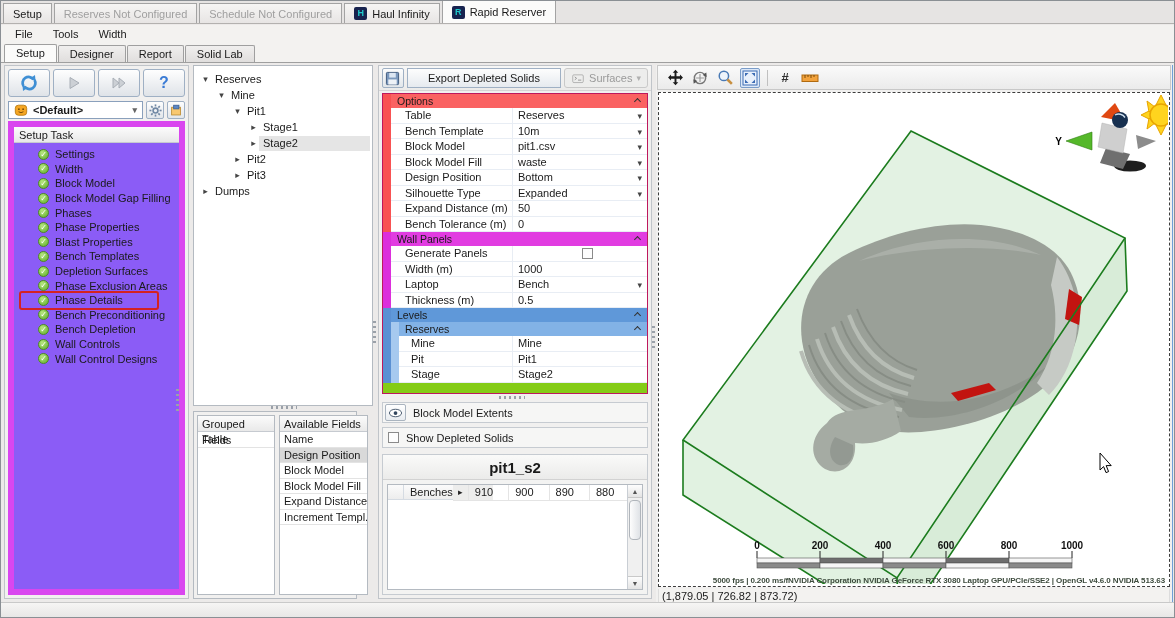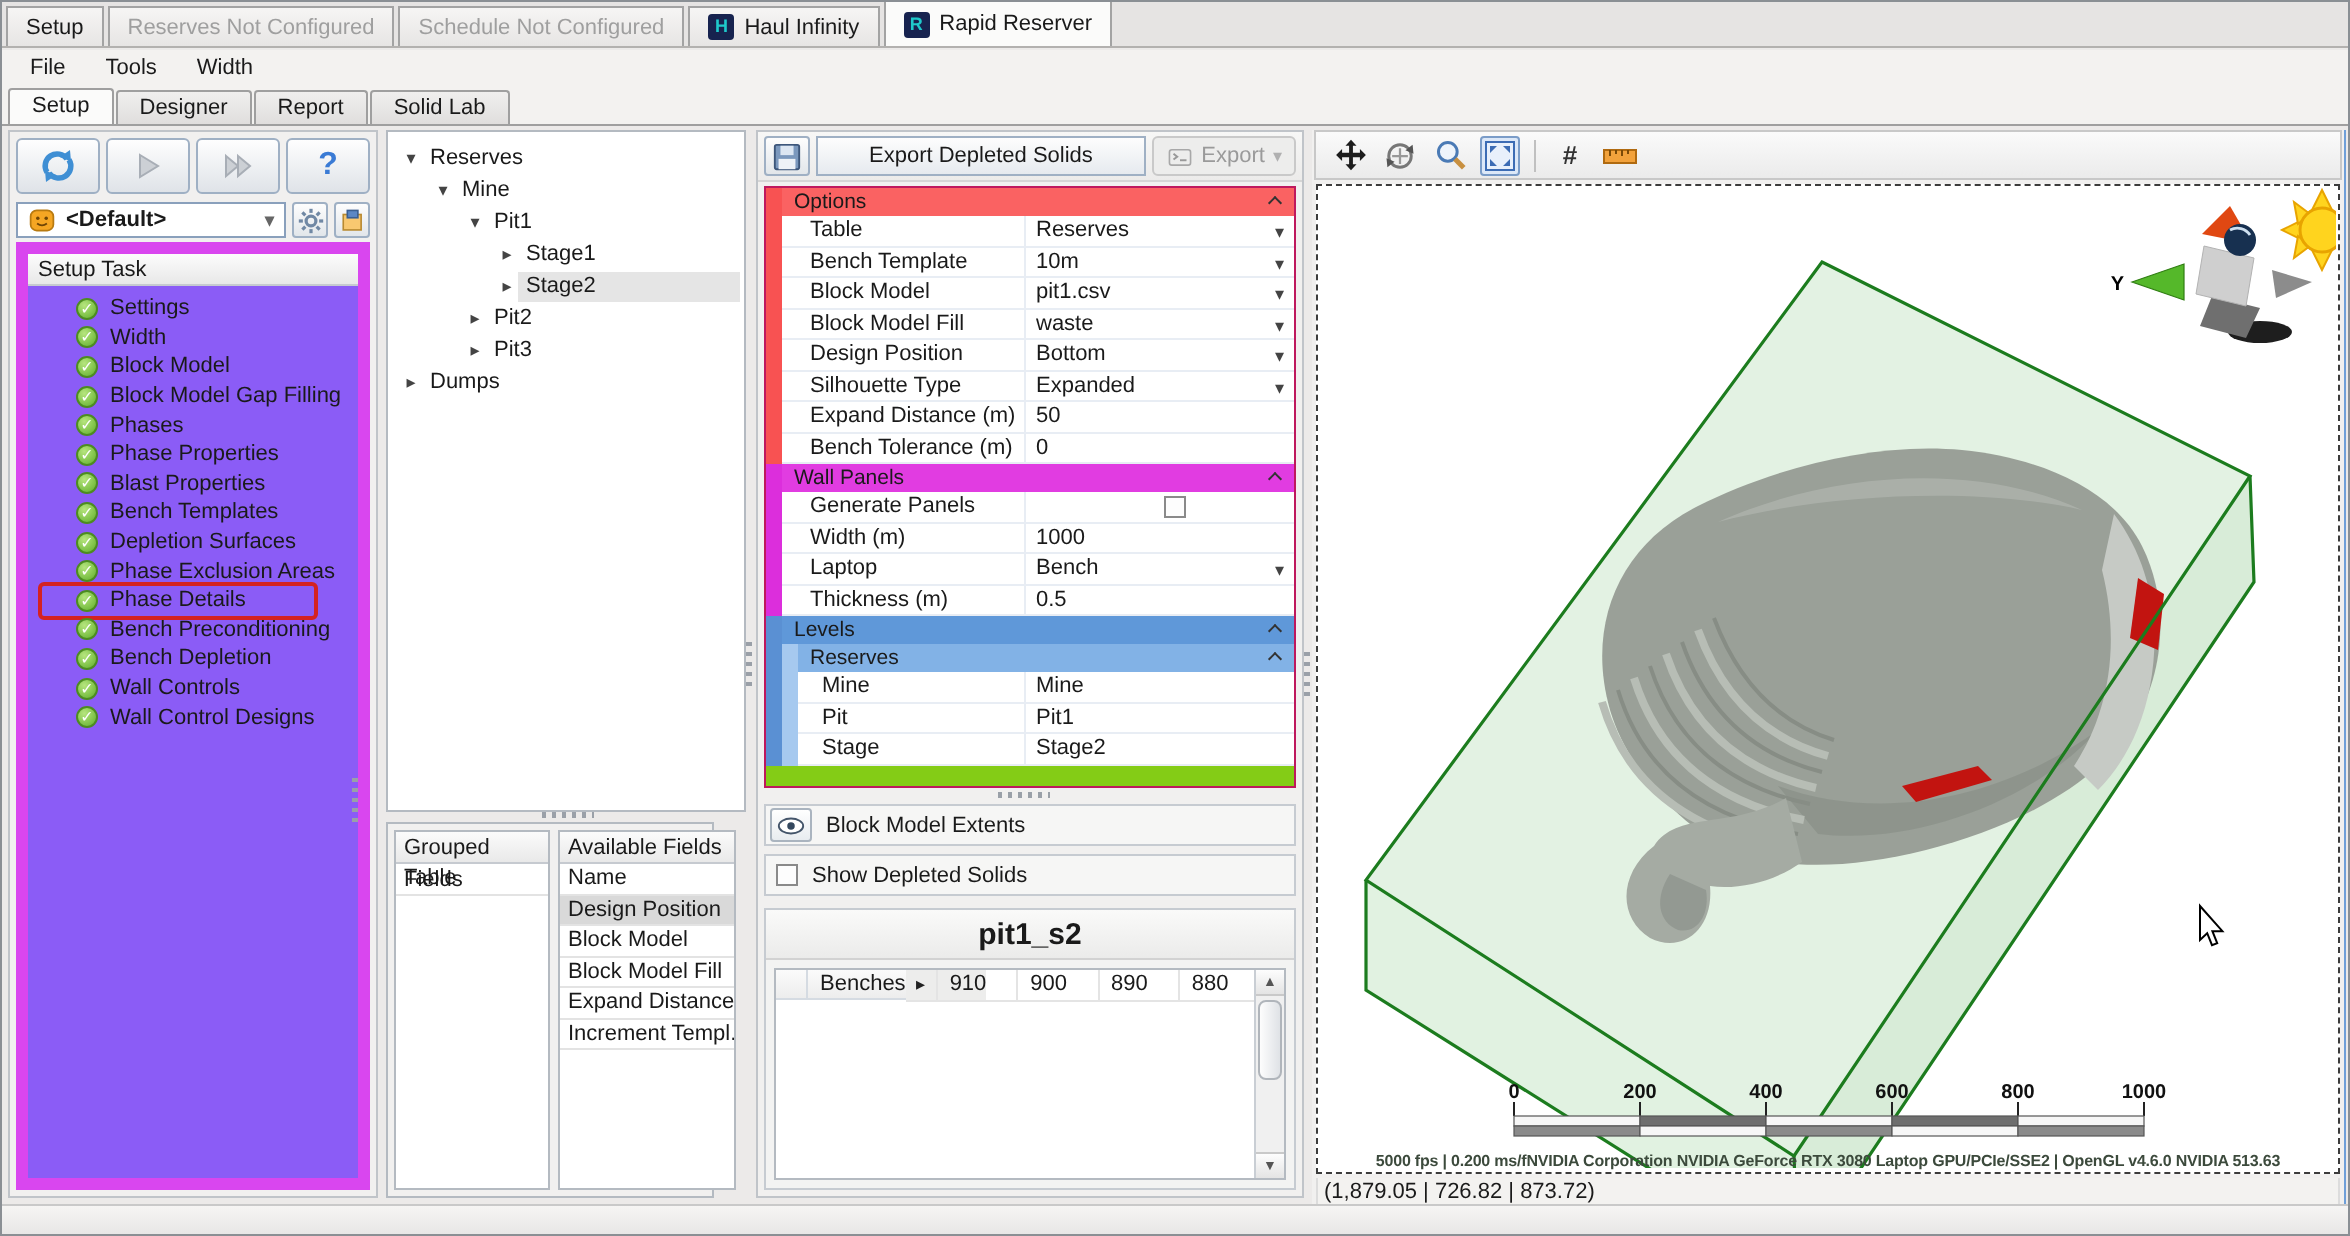--- a/index.html
+++ b/index.html
@@ -109,21 +109,21 @@
 .sarrow.b{margin-top:auto;border-top:1px solid #c9c9c9;border-bottom:none}
 .sthumb{height:40px;margin:2px 1px;background:linear-gradient(90deg,#fdfdfd,#dfe2e6);border:1px solid #b0b5bb;border-radius:4px}
 
 
 .vtoolbar{position:absolute;left:1px;right:1px;top:0;height:25px;display:flex;align-items:center;gap:5px;padding:0 7px;border:1px solid #c8c8c8;background:linear-gradient(#fafafa,#ebebeb)}
 .vbtn{width:20px;height:20px;display:flex;align-items:center;justify-content:center;border:1px solid transparent;border-radius:2px}
 .vbtn.active{border-color:#7a9cc8;background:#dce8f8}
 .vsep{width:1px;height:16px;background:#c0c0c0;margin:0 2px}
 .gridglyph{font-weight:bold;font-size:13px;color:#333}
 .vp{position:absolute;left:2px;right:2px;top:27px;height:495px;background:#fff;border:1px dashed #3c3c3c;overflow:hidden}
-.fpsline{position:absolute;left:4px;right:4px;bottom:1px;display:flex;justify-content:center;font-size:8px;font-weight:bold;color:#3c4a3c;letter-spacing:-0.1px;white-space:nowrap}
+.fpsline{position:absolute;left:4px;right:4px;bottom:1px;display:flex;justify-content:flex-end;font-size:8px;font-weight:bold;color:#3c4a3c;letter-spacing:-0.1px;white-space:nowrap}
 .coordsbar{position:absolute;left:2px;right:2px;top:524px;height:15px;background:#f3f2f0;border:1px solid #dcdcdc;border-top:none;line-height:14px;padding-left:3px}
 .statusstrip{position:absolute;left:0;right:0;bottom:0;height:15px;background:linear-gradient(#f6f5f4,#e8e7e6);border-top:1px solid #c9c9c9}
 </style>
 </head>
 <body>
 
 <div class="app">
 
   <div class="toptabs">
     <div class="wtab">
@@ -345,21 +345,21 @@
             <rect x="3.5" y="9" width="9" height="5.5" fill="#eef2f7"></rect>
           </svg>
       </div>
       <div class="exportbtn">Export Depleted Solids</div>
       <div class="scriptsbtn">
         <svg width="14" height="13" viewBox="0 0 16 16">
             <rect x="1.5" y="3.5" width="13" height="9.5" rx="1.5" fill="#ededec" stroke="#a8a8a8"></rect>
             <path d="M4 6 l2.3 1.8 L4 9.6" stroke="#999" fill="none" stroke-width="1.2"></path>
             <line x1="8" y1="10" x2="12" y2="10" stroke="#999" stroke-width="1.2"></line>
           </svg>
-        <span>Export</span>
+        <span>Surfaces</span>
         <span class="dda">▾</span>
       </div>
     </div>
 
     <div class="propgrid">
 
       <div class="sec">
         <div class="stripe opt-stripe"></div>
         <div class="sec-body">
           <div class="sec-head opt-head"><span>Options</span><span class="chev"></span></div>

